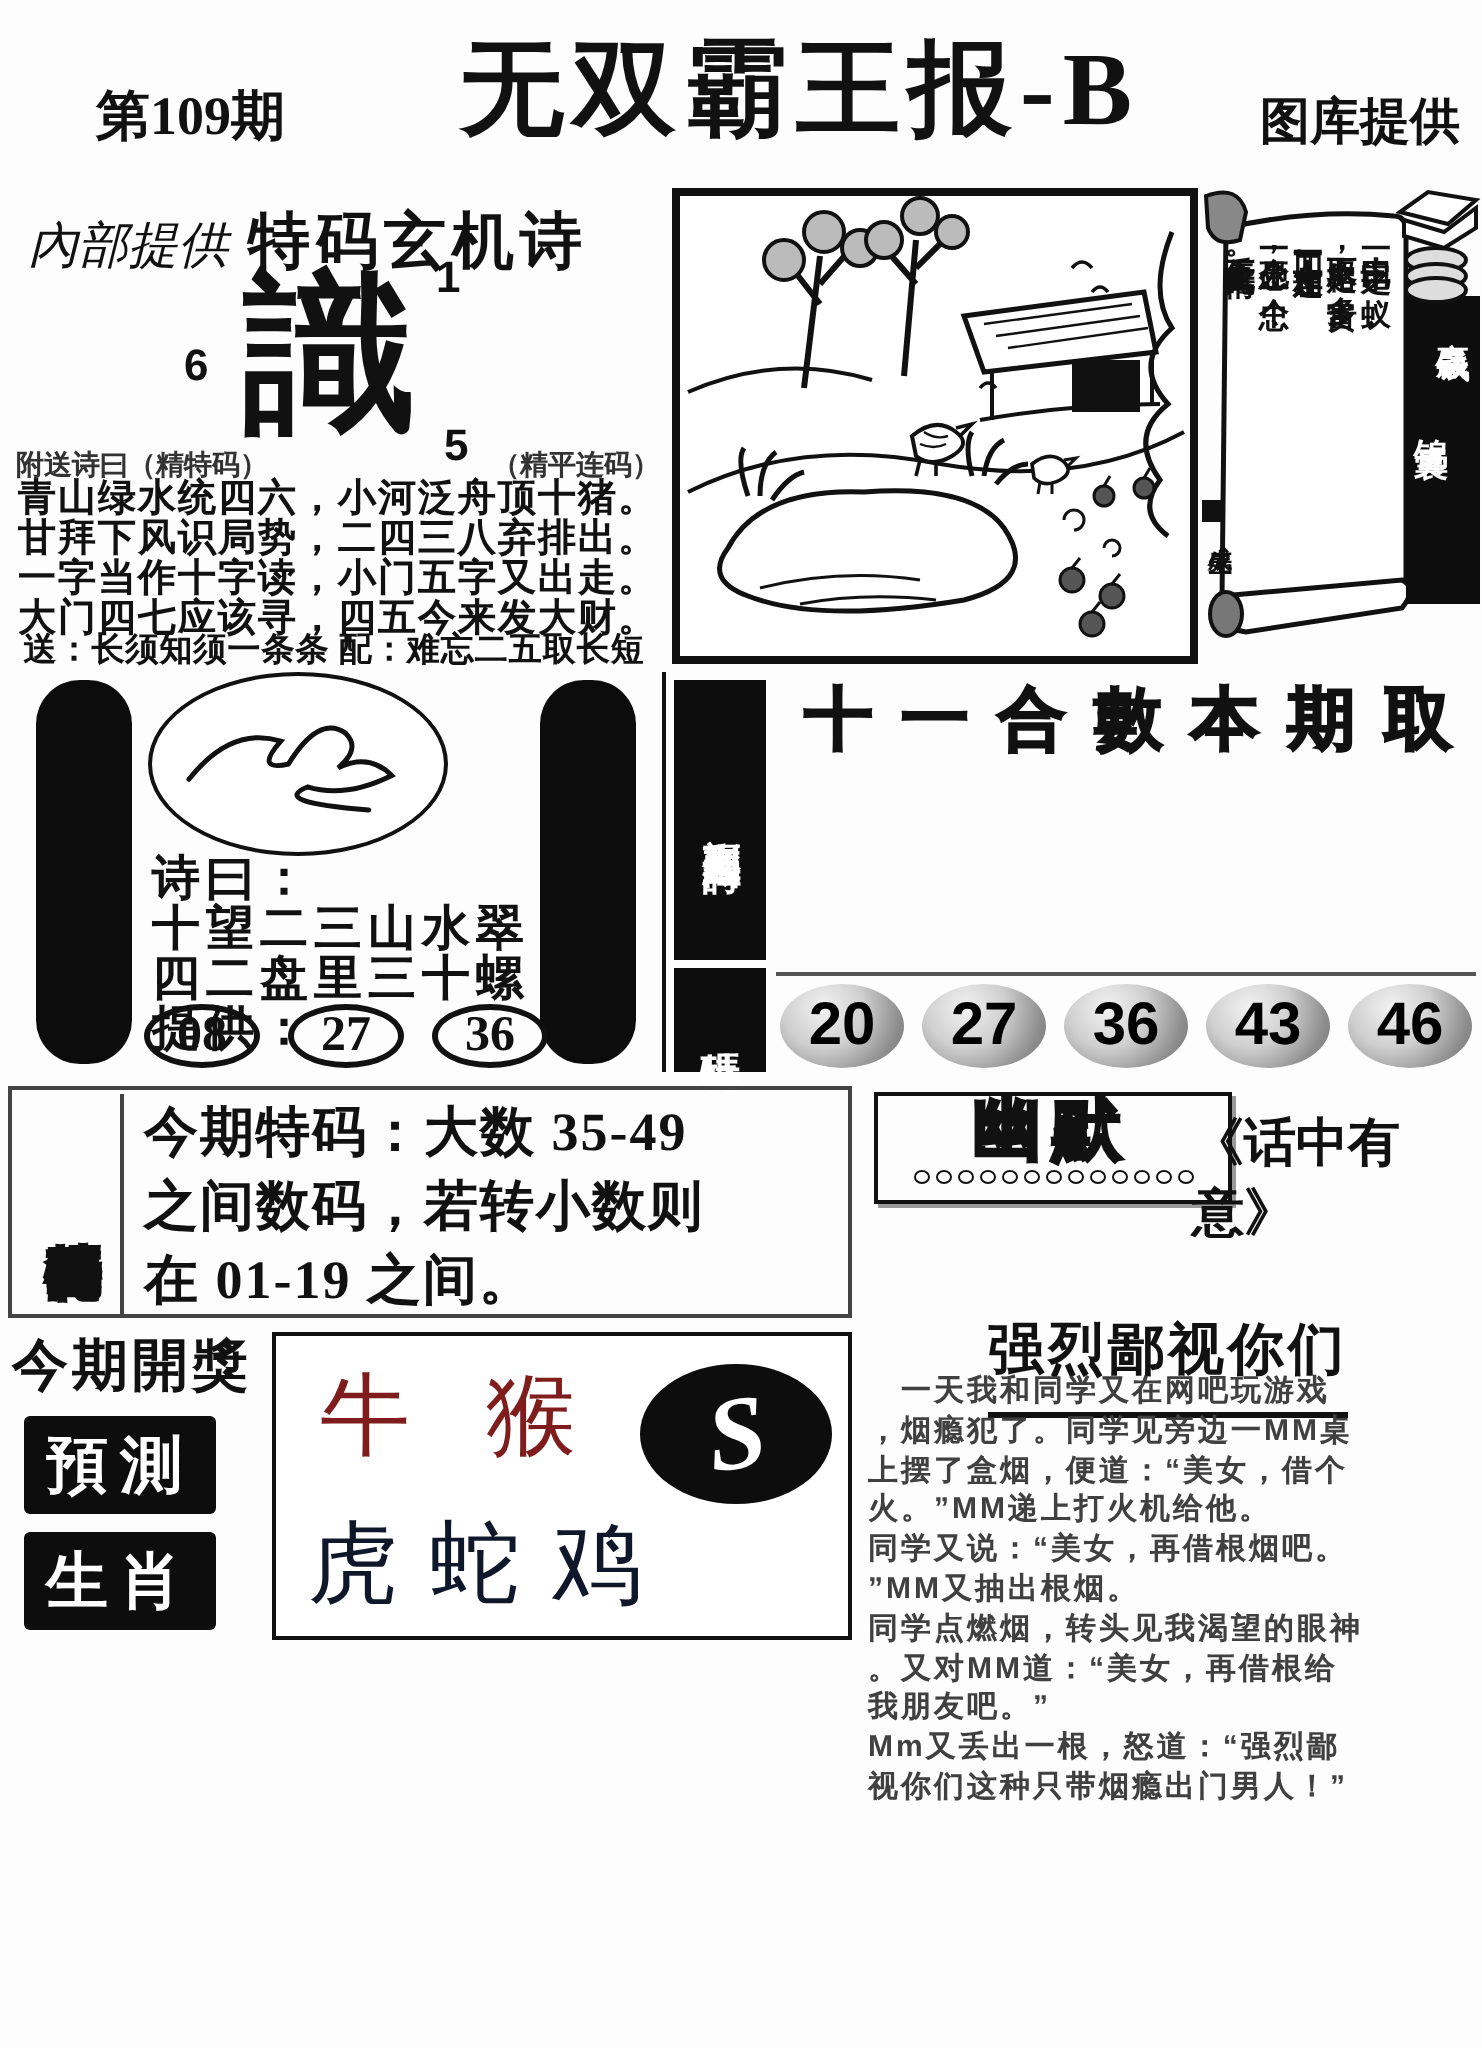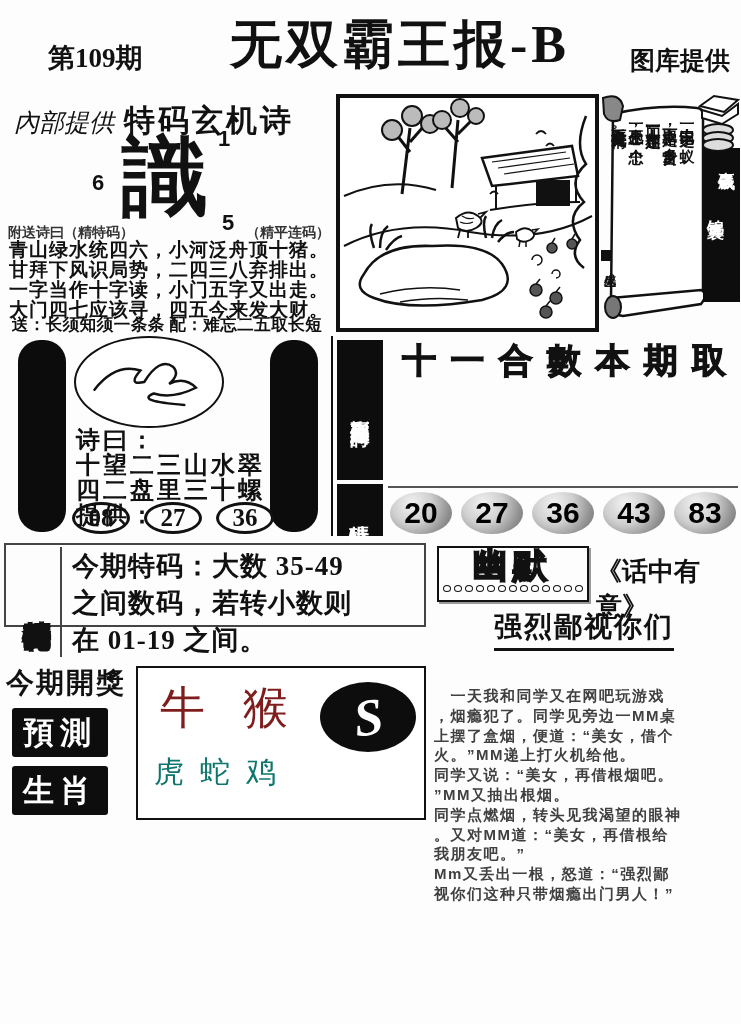--- a/index.html
+++ b/index.html
@@ -55,43 +55,43 @@
 
   
   .gospel-label { left:337px; top:340px; width:46px; height:140px; background:#0d0d0d; color:#fff; display:flex; align-items:center; justify-content:center; font-size:19px; font-weight:bold; letter-spacing:2px; }
   .special-label { left:337px; top:484px; width:46px; height:52px; background:#0d0d0d; color:#fff; display:flex; align-items:center; justify-content:center; font-size:20px; font-weight:bold; }
   .gospel-poem { left:388px; top:343px; width:352px; text-align:center; font-size:34px; font-weight:bold; line-height:35px; letter-spacing:0.42em; text-indent:0.42em; white-space:nowrap; -webkit-text-stroke:1.2px #111; }
   .gospel-rule { left:388px; top:486px; width:350px; height:2px; background:#555; }
   .balls { left:390px; top:492px; width:348px; display:flex; gap:9px; }
   .ball { width:62px; height:42px; border-radius:50%; background:radial-gradient(circle at 35% 28%, #f2f2f2 0%, #cfcfcf 40%, #8f8f8f 75%, #6f6f6f 100%); display:flex; align-items:center; justify-content:center; font-size:30px; font-weight:bold; color:#000; font-family:"Liberation Sans",sans-serif; }
 
   
-  .range-box { left:4px; top:543px; width:422px; height:84px; border:2px solid #444; }
+  .range-box { left:4px; top:543px; width:422px; height:116px; border:2px solid #444; }
   .range-label { position:absolute; left:8px; top:2px; width:48px; height:110px; border-right:2px solid #444; display:flex; align-items:center; justify-content:center; font-size:27px; font-weight:bold; letter-spacing:1px; }
   .range-text { position:absolute; left:66px; top:3px; width:350px; font-size:27px; font-weight:bold; line-height:37px; letter-spacing:1px; }
 
   
   .draw-heading { left:6px; top:664px; font-size:28px; font-weight:bold; letter-spacing:2px; }
   .tag { position:absolute; left:12px; width:96px; height:49px; background:#0d0d0d; color:#fff; display:flex; align-items:center; justify-content:center; font-size:31px; font-weight:bold; letter-spacing:6px; border-radius:3px; }
   .tag-predict { top:708px; }
   .tag-zodiac { top:766px; }
   .animal-box { left:136px; top:666px; width:290px; height:154px; border:2.5px solid #111; background:#fff; }
   .animals-top { position:absolute; left:22px; top:10px; font-size:45px; letter-spacing:38px; font-weight:normal; color:#7f1d1d; }
-  .animals-bottom { position:absolute; left:16px; top:84px; font-size:30px; letter-spacing:16px; font-weight:normal; color:#0f766e;text-align:right; }
+  .animals-bottom { position:absolute; left:16px; top:84px; font-size:45px; letter-spacing:16px; font-weight:normal; color:#0f172a;text-align:right; }
   .s-oval { position:absolute; left:182px; top:14px; width:96px; height:70px; background:#0d0d0d; border-radius:50%; display:flex; align-items:center; justify-content:center; }
   .s-oval span { color:#fff; font-size:52px; font-style:italic; font-weight:bold; font-family:"Liberation Serif",serif; transform:rotate(-8deg); }
 
   
-  .humor-logo { left:437px; top:546px; width:152px; height:56px; border:2.5px solid #111; box-shadow:2px 2px 0 #999; text-align:center; }
+  .humor-logo { left:437px; top:546px; width:179px; height:56px; border:2.5px solid #111; box-shadow:2px 2px 0 #999; text-align:center; }
   .humor-logo .word { font-size:34px; font-weight:bold; letter-spacing:6px; line-height:36px; }
   .dots { display:flex; justify-content:center; gap:3px; margin-top:1px; }
   .dots i { width:8px; height:7px; border:1.5px solid #111; border-radius:50%; background:#fff; }
   .book { left:596px; top:554px; font-size:26px; font-weight:bold; }
   .humor-title-wrap { left:430px; top:608px; width:308px; text-align:center; }
-  .humor-title { display:inline-block; font-size:28px; font-weight:bold; letter-spacing:2px; border-bottom:3px solid #111; padding-bottom:2px; font-family:"Liberation Sans",sans-serif; }
+  .humor-title { display:inline-block; font-size:28px; font-weight:bold; letter-spacing:2px; border-bottom:3px solid #111; padding-bottom:12px; font-family:"Liberation Sans",sans-serif;margin-top:48px; }
   .humor-body { left:434px; top:648px; width:306px; font-family:"Liberation Sans",sans-serif; font-weight:bold; font-size:15px; line-height:19.8px; letter-spacing:1.5px; color:#404040;margin-top:38px; }
 </style>
 </head>
 <body>
 
 <div id="page">
 
   <div class="abs issue serifB">第109期</div>
   <div class="abs title serifB">无双霸王报-B</div>
   <div class="abs supplier serifB">图库提供</div>
@@ -224,21 +224,21 @@
   <div class="abs gospel-poem pre">十一合數本期取
 定教福人取福財
 不知你要與不要
 四一作伴合一個</div>
   <div class="abs gospel-rule"></div>
   <div class="abs balls">
     <div class="ball">20</div>
     <div class="ball">27</div>
     <div class="ball">36</div>
     <div class="ball">43</div>
-    <div class="ball">83</div>
+    <div class="ball">46</div>
   </div>
 
   <div class="abs range-box">
     <div class="range-label vert outline">特碼範圍</div>
     <div class="range-text pre">今期特码：大数 35-49
 之间数码，若转小数则
 在 01-19 之间。</div>
   </div>
 
   <div class="abs draw-heading">今期開獎</div>

